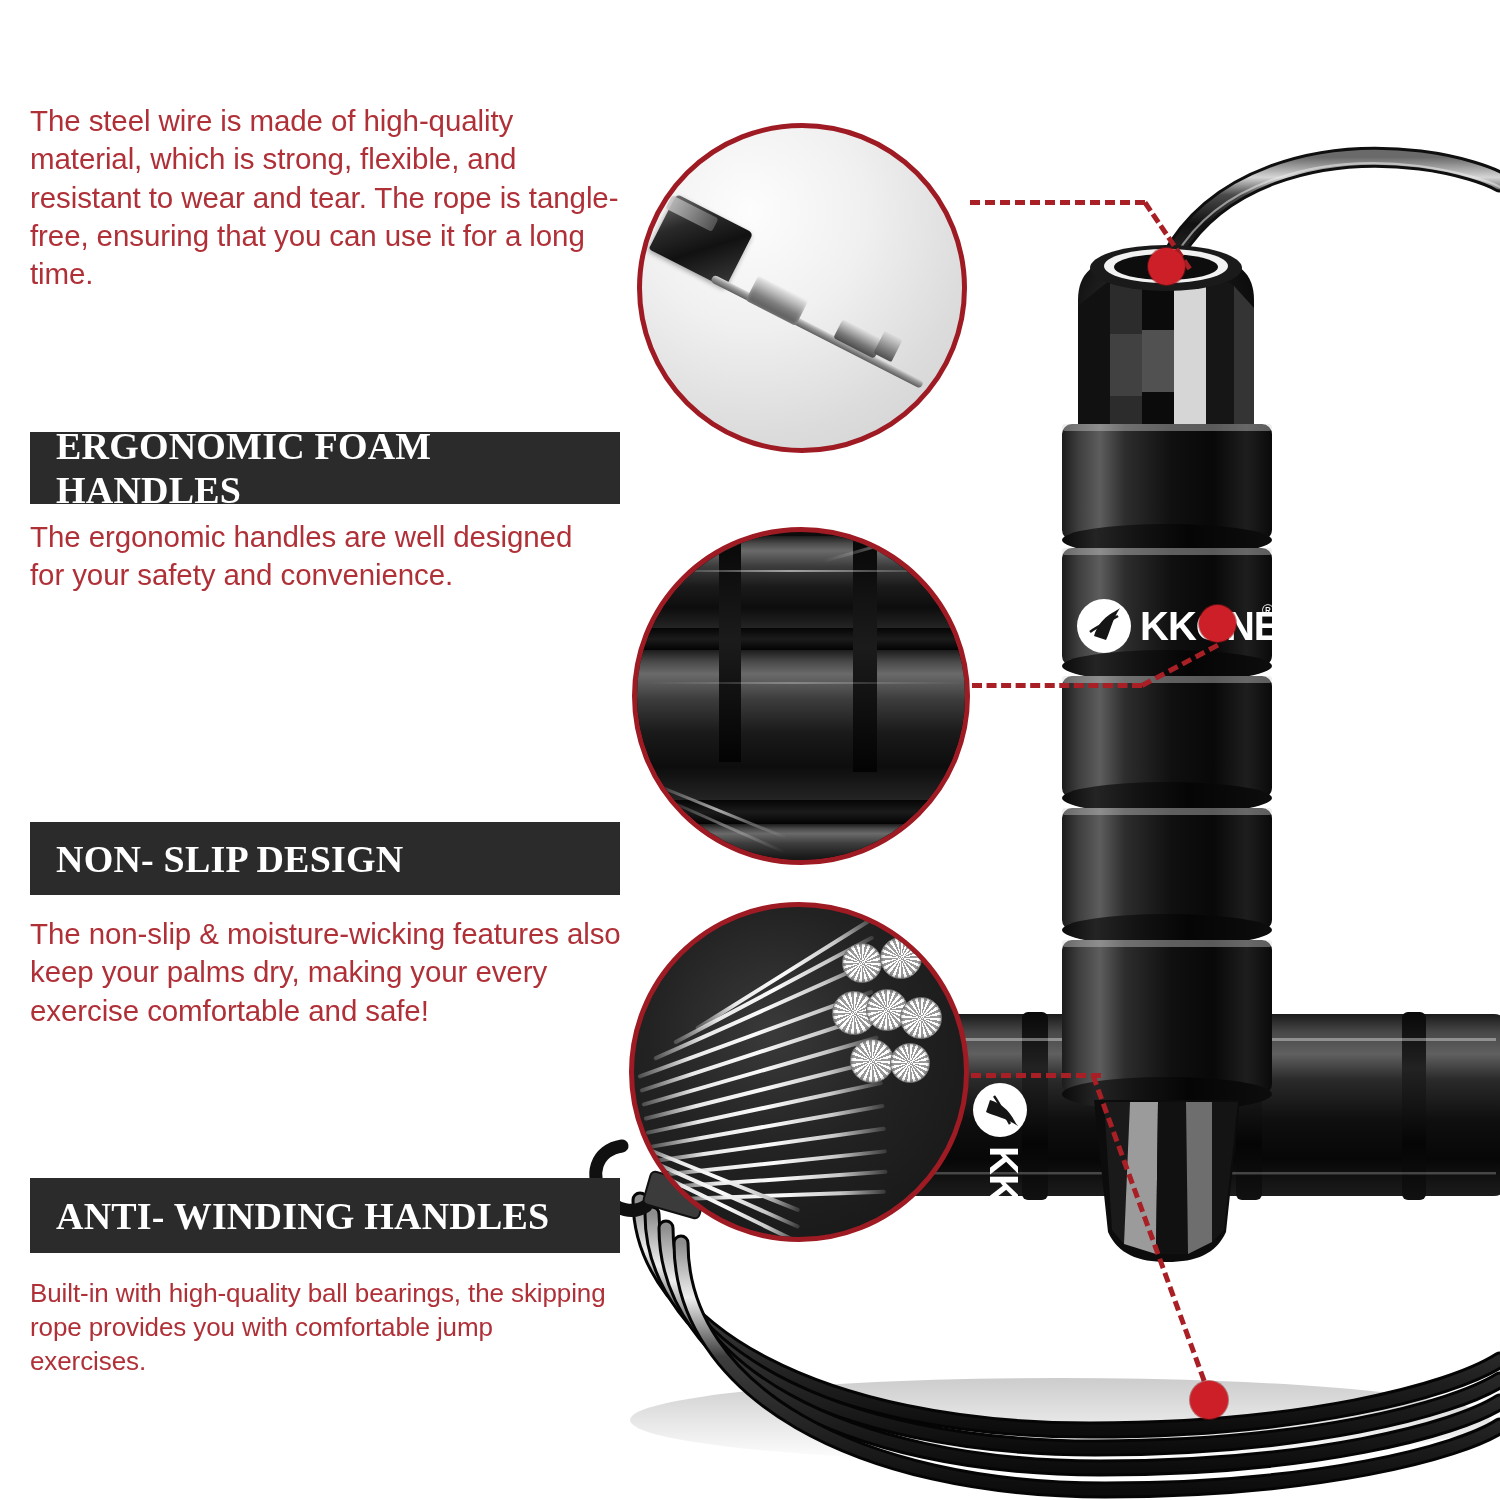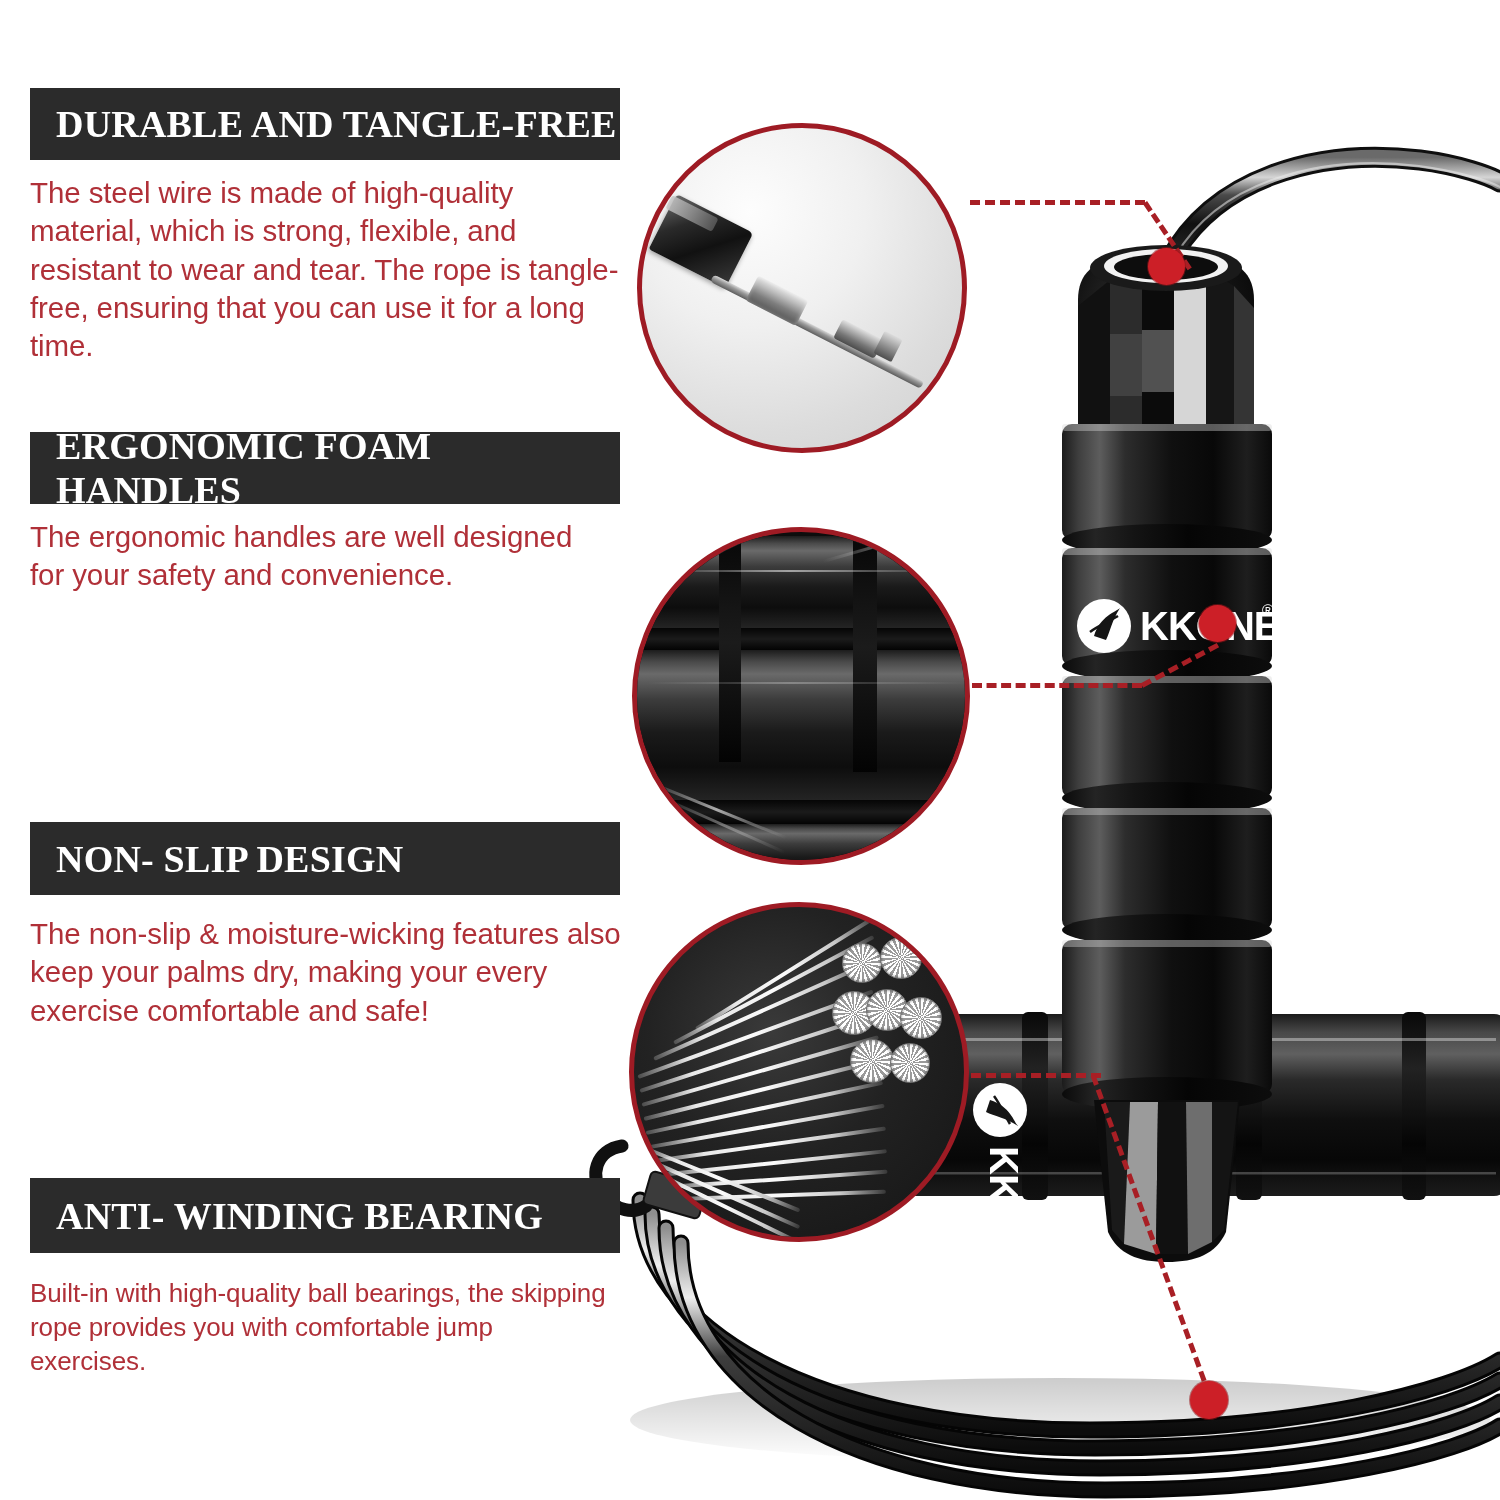--- a/index.html
+++ b/index.html
@@ -391,36 +391,35 @@
         <circle cx="1104" cy="626" r="27" fill="#ffffff"></circle>
         <path d="M1094,636 C1100,616 1116,612 1120,608 C1112,620 1110,632 1106,640 Z" fill="#151515"></path>
         <path d="M1090,632 C1098,626 1108,622 1118,616" stroke="#151515" stroke-width="2.5" fill="none"></path>
         <text x="1140" y="640" font-family="Liberation Sans, sans-serif" font-size="40" font-weight="bold" fill="#ffffff" letter-spacing="-1">KKONEX</text>
         <text x="1262" y="616" font-family="Liberation Sans, sans-serif" font-size="16" fill="#ffffff">®</text>
       </g>
     </svg>
   </div>
 
   <div class="feature-block" id="block-1">
-    <div class="feature-header">DURABLE AND TANGLE-FREE</div>
     <div class="feature-body">The steel wire is made of high-quality material, which is strong, flexible, and resistant to wear and tear. The rope is tangle-free, ensuring that you can use it for a long time.</div>
   </div>
 
   <div class="feature-block" id="block-2">
     <div class="feature-header">ERGONOMIC FOAM HANDLES</div>
     <div class="feature-body">The ergonomic handles are well designed for your safety and convenience.</div>
   </div>
 
   <div class="feature-block" id="block-3">
     <div class="feature-header">NON- SLIP DESIGN</div>
     <div class="feature-body">The non-slip &amp; moisture-wicking features also keep your palms dry, making your every exercise comfortable and safe!</div>
   </div>
 
   <div class="feature-block" id="block-4">
-    <div class="feature-header">ANTI- WINDING BEARING</div>
+    <div class="feature-header">ANTI- WINDING HANDLES</div>
     <div class="feature-body">Built-in with high-quality ball bearings, the skipping rope provides you with comfortable jump exercises.</div>
   </div>
 
   <div class="leader" style="left:970px; top:200px; width:175px;"></div>
   <div class="leader" style="left:1145px; top:200px; width:80px; transform:rotate(56deg);"></div>
   <div class="reddot" style="left:1148px; top:248px; width:37px; height:37px;"></div>
 
   <div class="leader" style="left:972px; top:683px; width:170px;"></div>
   <div class="reddot" style="left:1199px; top:605px; width:37px; height:37px;"></div>
   <div class="leader" style="left:1142px; top:683px; width:86px; transform:rotate(-28deg);"></div>

